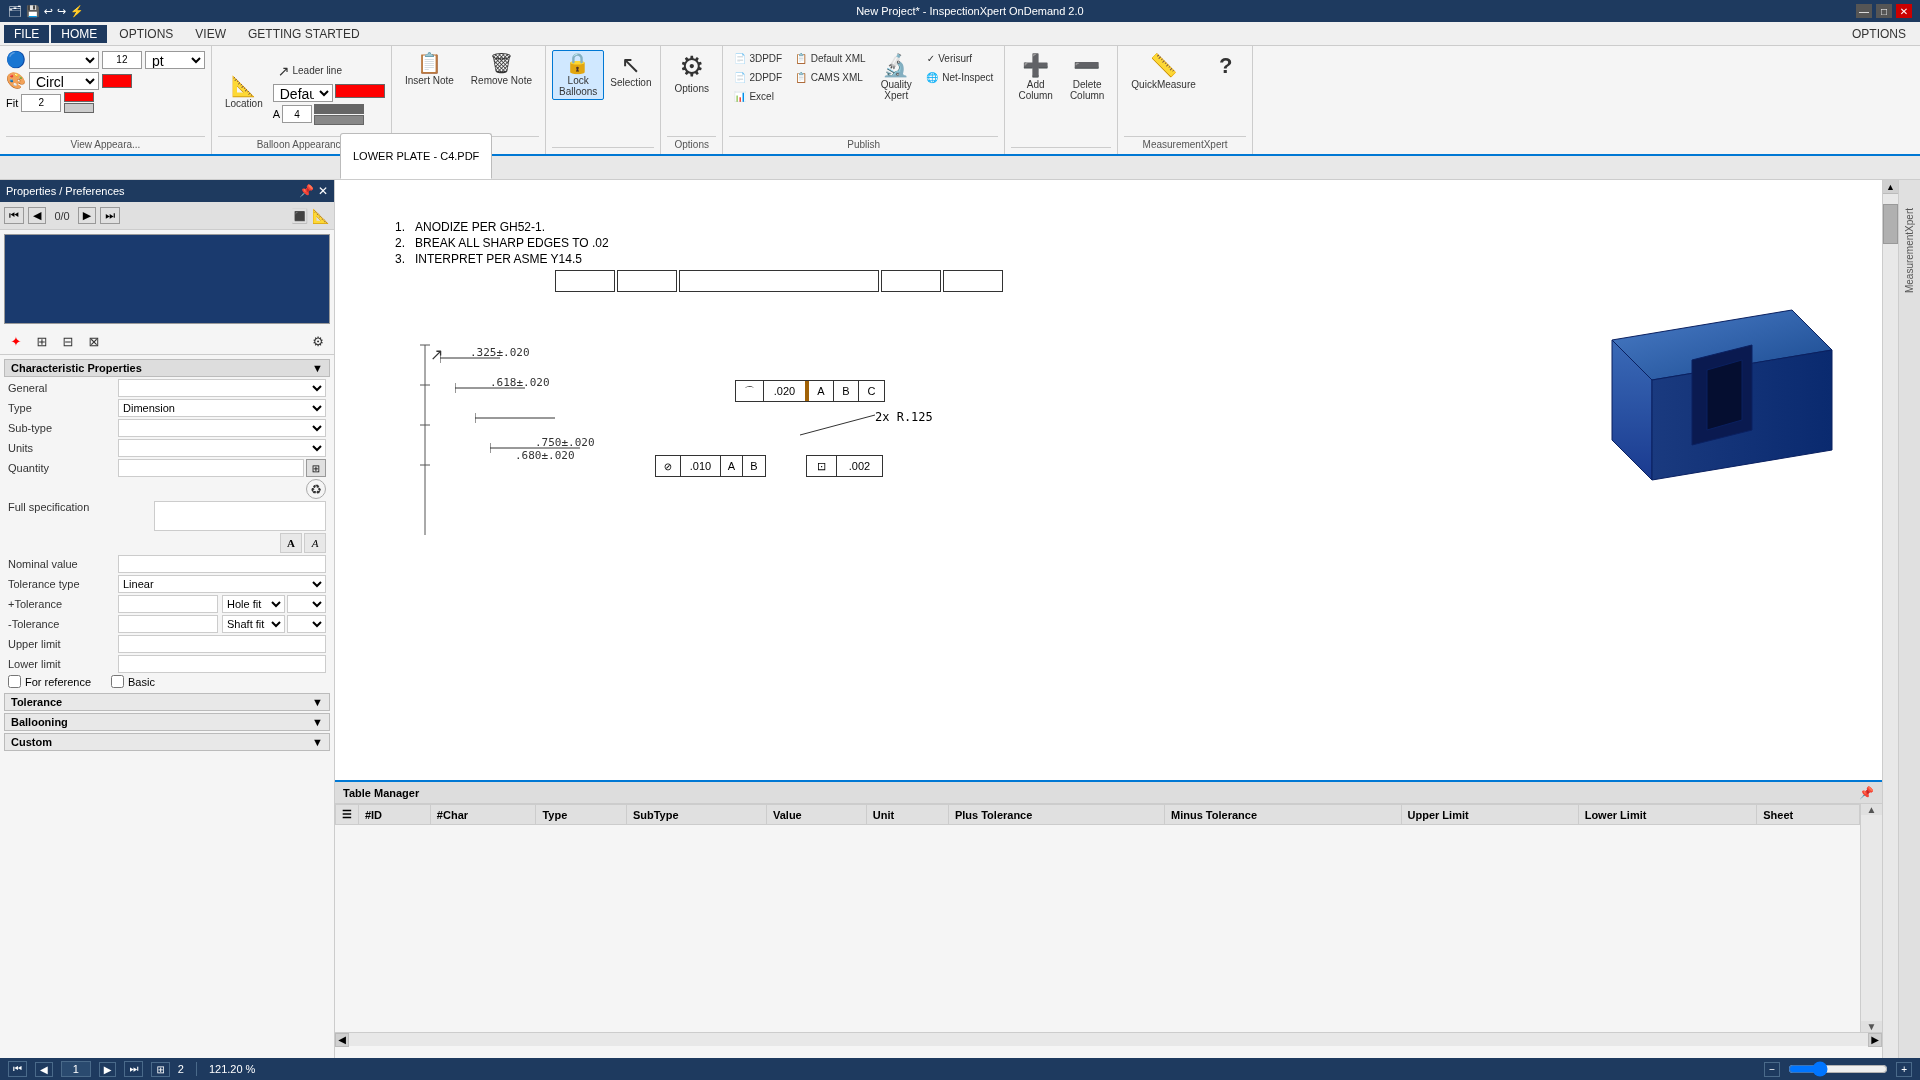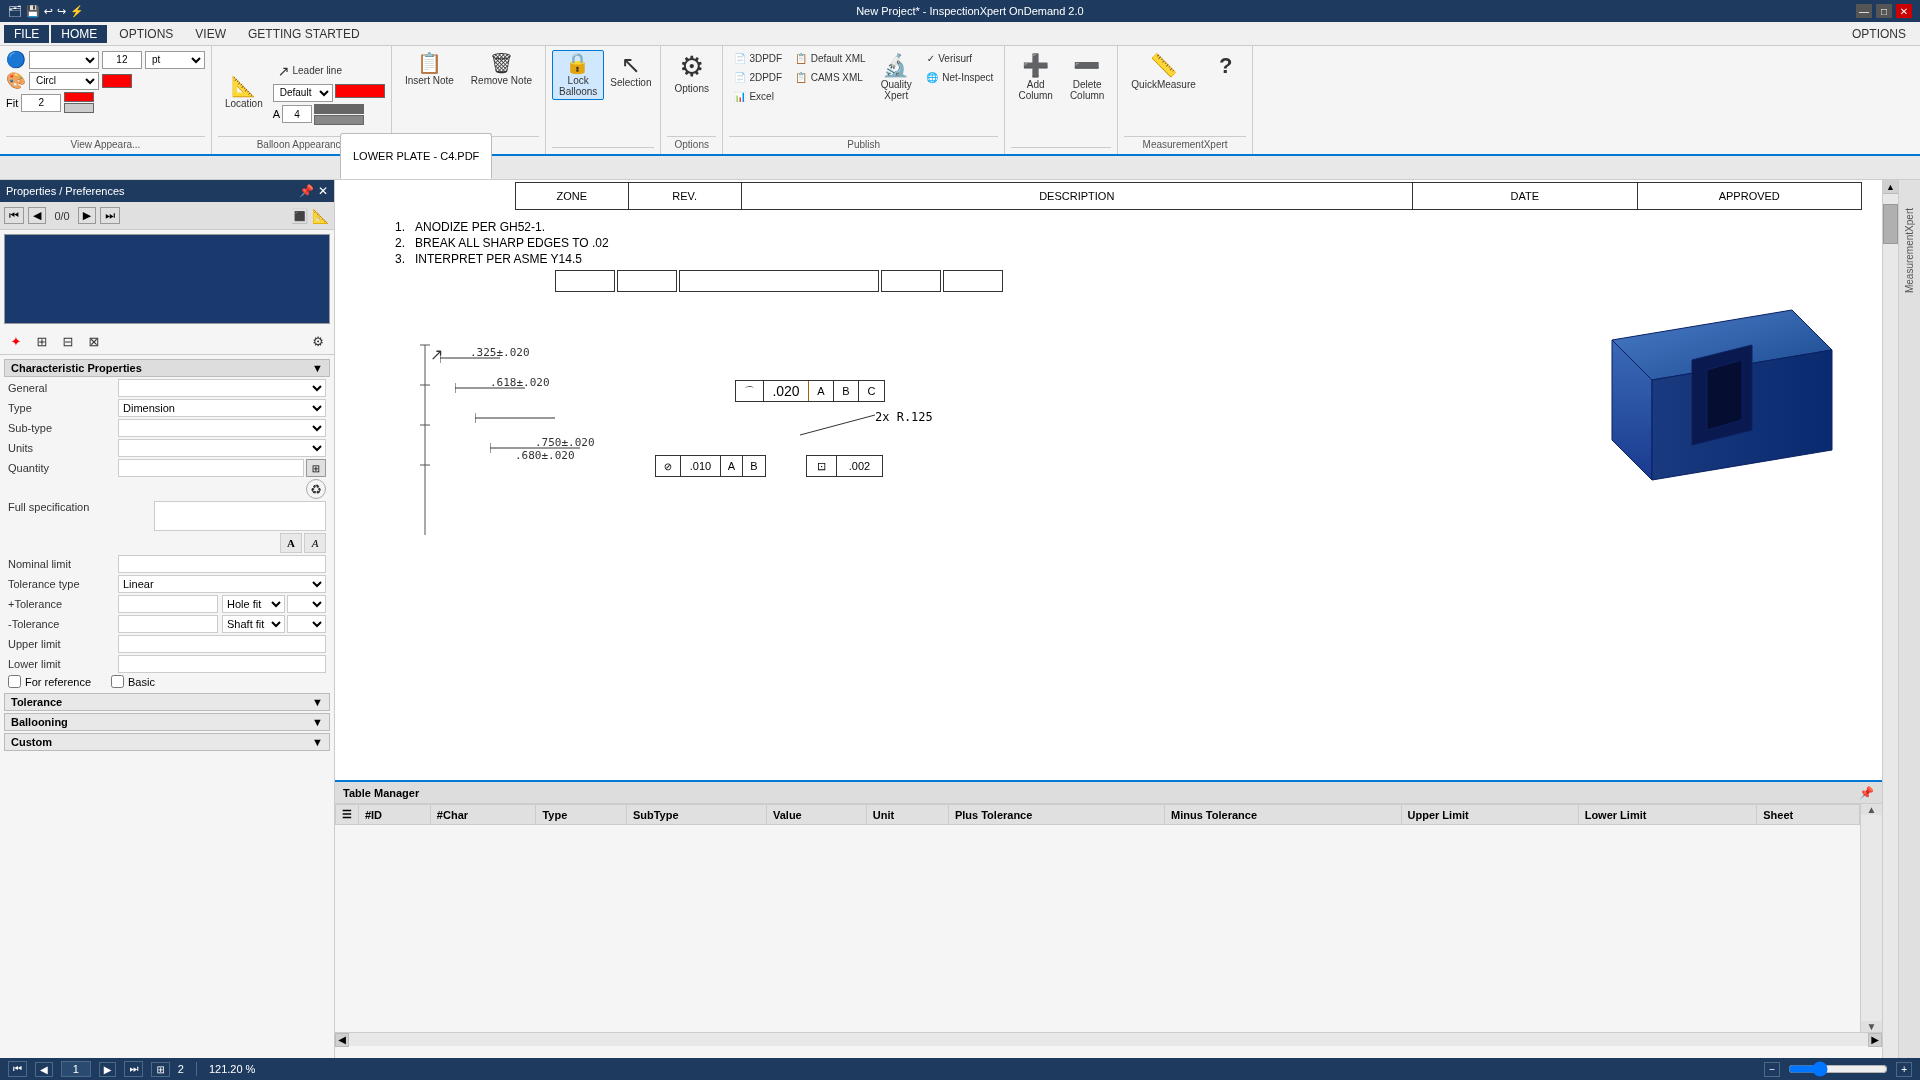--- a/index.html
+++ b/index.html
@@ -43,21 +43,21 @@
       display: flex; align-items: center; padding: 2px 4px; cursor: pointer;
       border: 1px solid transparent; border-radius: 2px; font-size: 10px; color: #333; gap: 3px;
     }
     .ribbon-btn-sm .icon { font-size: 14px; }
 
     
     .view-group { flex-direction: column; gap: 2px; }
     .view-row { display: flex; align-items: center; gap: 3px; }
     .combo-box {
       border: 1px solid #999; background: white; height: 18px; padding: 0 2px;
-      font-size: 10px; min-width: 60px; cursor: pointer;
+      font-size: 14px; min-width: 60px; cursor: pointer;
     }
     .spin-box {
       border: 1px solid #999; background: white; height: 18px; width: 40px;
       padding: 0 2px; font-size: 10px; text-align: center;
     }
 
     
     #tab-area {
       height: 24px; background: #e8e8e8; border-bottom: 1px solid #ccc; display: flex; align-items: flex-end;
       padding-left: 340px;
@@ -451,21 +451,21 @@
           <textarea class="text-area-sm" style=""></textarea>
         </div>
       </div>
 
       <div class="prop-btn-row" style="justify-content:flex-end;">
         <button class="format-btn" style="font-weight:bold;font-family:serif;">A</button>
         <button class="format-btn" style="font-family:serif;font-style:italic;">A</button>
       </div>
 
       <div class="prop-row">
-        <span class="prop-label">Nominal limit</span>
+        <span class="prop-label">Nominal value</span>
         <input class="prop-input prop-value" style="">
       </div>
 
       <div class="prop-row">
         <span class="prop-label">Tolerance type</span>
         <select class="prop-dropdown prop-value">
           <option>Linear</option>
         </select>
       </div>
 
@@ -523,27 +523,20 @@
         <span>▼</span>
       </div>
     </div>
   </div>
 
   <div id="drawing-area">
 
     <div id="drawing-canvas">
       <div class="drawing-content">
 
-        <div style="position:absolute;top:2px;left:180px;right:20px;height:28px;display:flex;border:1px solid #333;">
-          <div style="flex:0.5;border-right:1px solid #333;display:flex;align-items:center;justify-content:center;font-size:11px;">ZONE</div>
-          <div style="flex:0.5;border-right:1px solid #333;display:flex;align-items:center;justify-content:center;font-size:11px;">REV.</div>
-          <div style="flex:3;border-right:1px solid #333;display:flex;align-items:center;justify-content:center;font-size:11px;">DESCRIPTION</div>
-          <div style="flex:1;border-right:1px solid #333;display:flex;align-items:center;justify-content:center;font-size:11px;">DATE</div>
-          <div style="flex:1;display:flex;align-items:center;justify-content:center;font-size:11px;">APPROVED</div>
-        </div>
 
         <div style="position:absolute;top:40px;left:60px;font-size:12px;font-family:monospace;">
           <div>1.&nbsp;&nbsp;&nbsp;ANODIZE PER GH52-1.</div>
           <div style="margin-top:2px;">2.&nbsp;&nbsp;&nbsp;BREAK ALL SHARP EDGES TO .02</div>
           <div style="margin-top:2px;">3.&nbsp;&nbsp;&nbsp;INTERPRET PER ASME Y14.5</div>
         </div>
 
         <div style="position:absolute;top:90px;left:220px;display:flex;gap:2px;">
           <div style="width:60px;height:22px;border:1px solid #333;"></div>
           <div style="width:60px;height:22px;border:1px solid #333;"></div>
@@ -581,21 +574,21 @@
         <div style="position:absolute;top:258px;left:155px;">
           <svg width="200" height="20">
             <line x1="0" y1="10" x2="90" y2="10" stroke="#333" stroke-width="1"></line>
             <line x1="0" y1="5" x2="0" y2="15" stroke="#333" stroke-width="1"></line>
           </svg>
           <span class="dim-text" style="position:absolute;top:-2px;left:45px;">.750±.020</span>
         </div>
 
         <div style="position:absolute;top:200px;left:400px;display:flex;align-items:center;border:1px solid #333;">
           <div style="width:28px;height:20px;border-right:1px solid #333;display:flex;align-items:center;justify-content:center;font-size:11px;">⌒</div>
-          <div style="width:45px;height:20px;border-right:1px solid #a16207;display:flex;align-items:center;justify-content:center;font-size:14px;">.020</div>
+          <div style="width:45px;height:20px;border-right:4px solid #a16207;display:flex;align-items:center;justify-content:center;font-size:11px;">.020</div>
           <div style="width:25px;height:20px;border-right:1px solid #333;display:flex;align-items:center;justify-content:center;font-size:11px;">A</div>
           <div style="width:25px;height:20px;border-right:1px solid #333;display:flex;align-items:center;justify-content:center;font-size:11px;">B</div>
           <div style="width:25px;height:20px;display:flex;align-items:center;justify-content:center;font-size:11px;">C</div>
         </div>
 
         <div style="position:absolute;top:230px;left:540px;font-size:12px;font-family:monospace;">
           <svg style="position:absolute;top:-5px;left:-80px;width:200px;height:40px;">
             <line x1="5" y1="30" x2="80" y2="10" stroke="#333" stroke-width="1"></line>
           </svg>
           2x R.125

